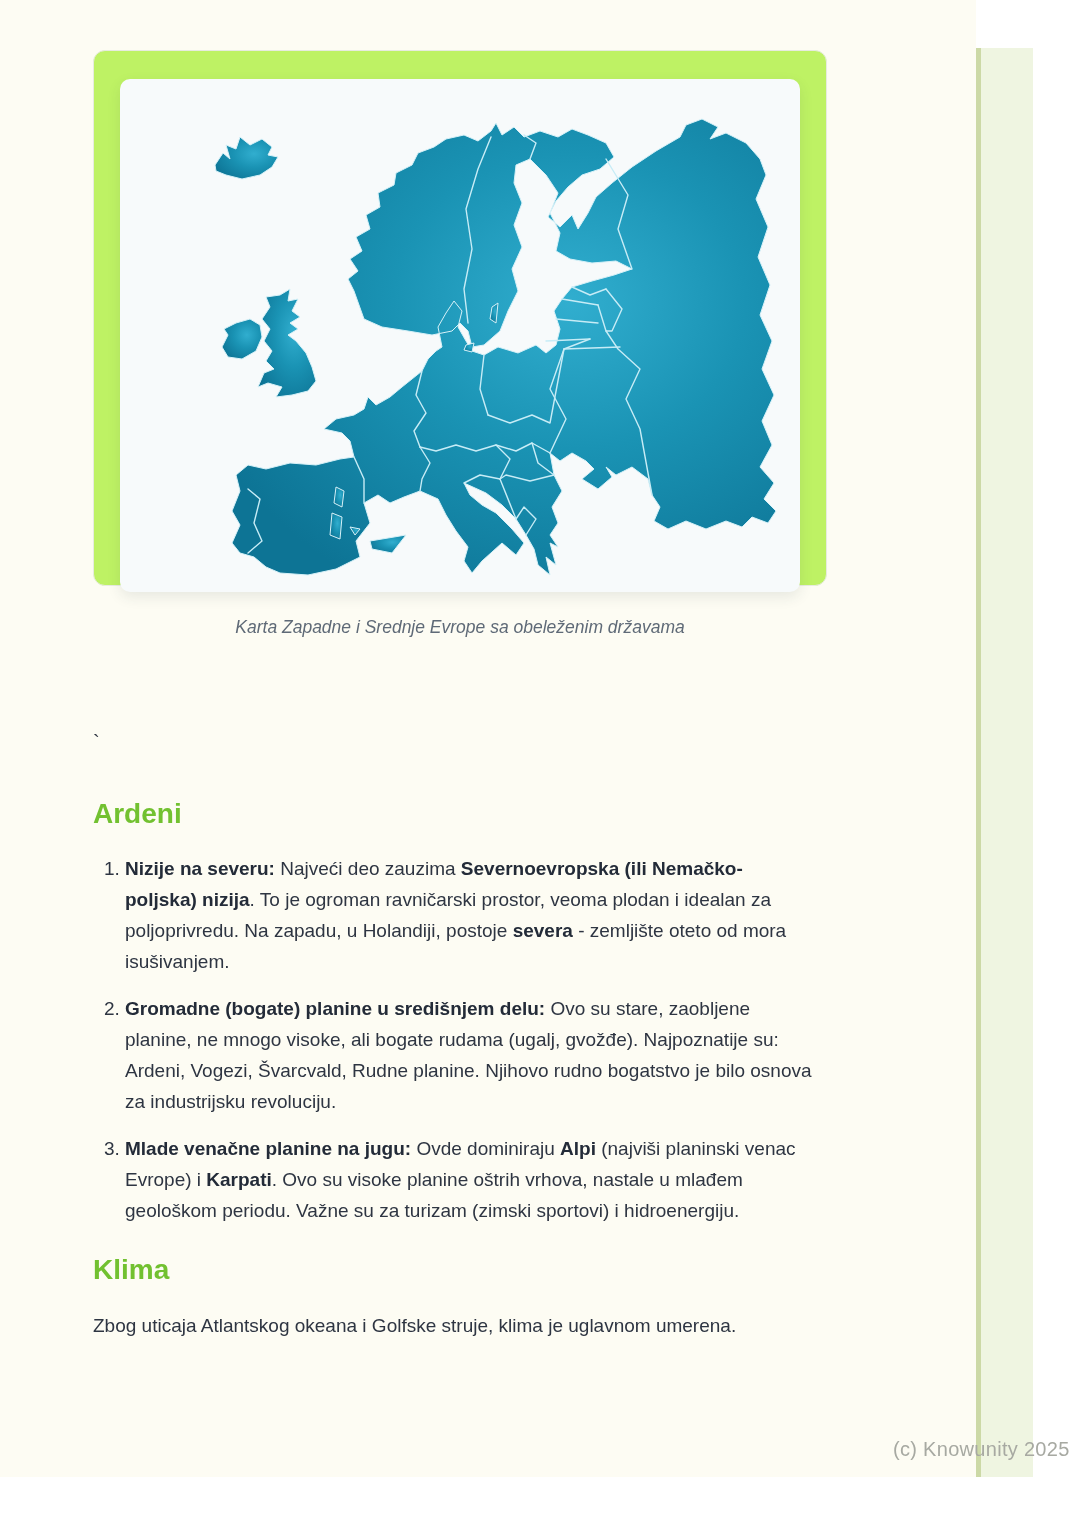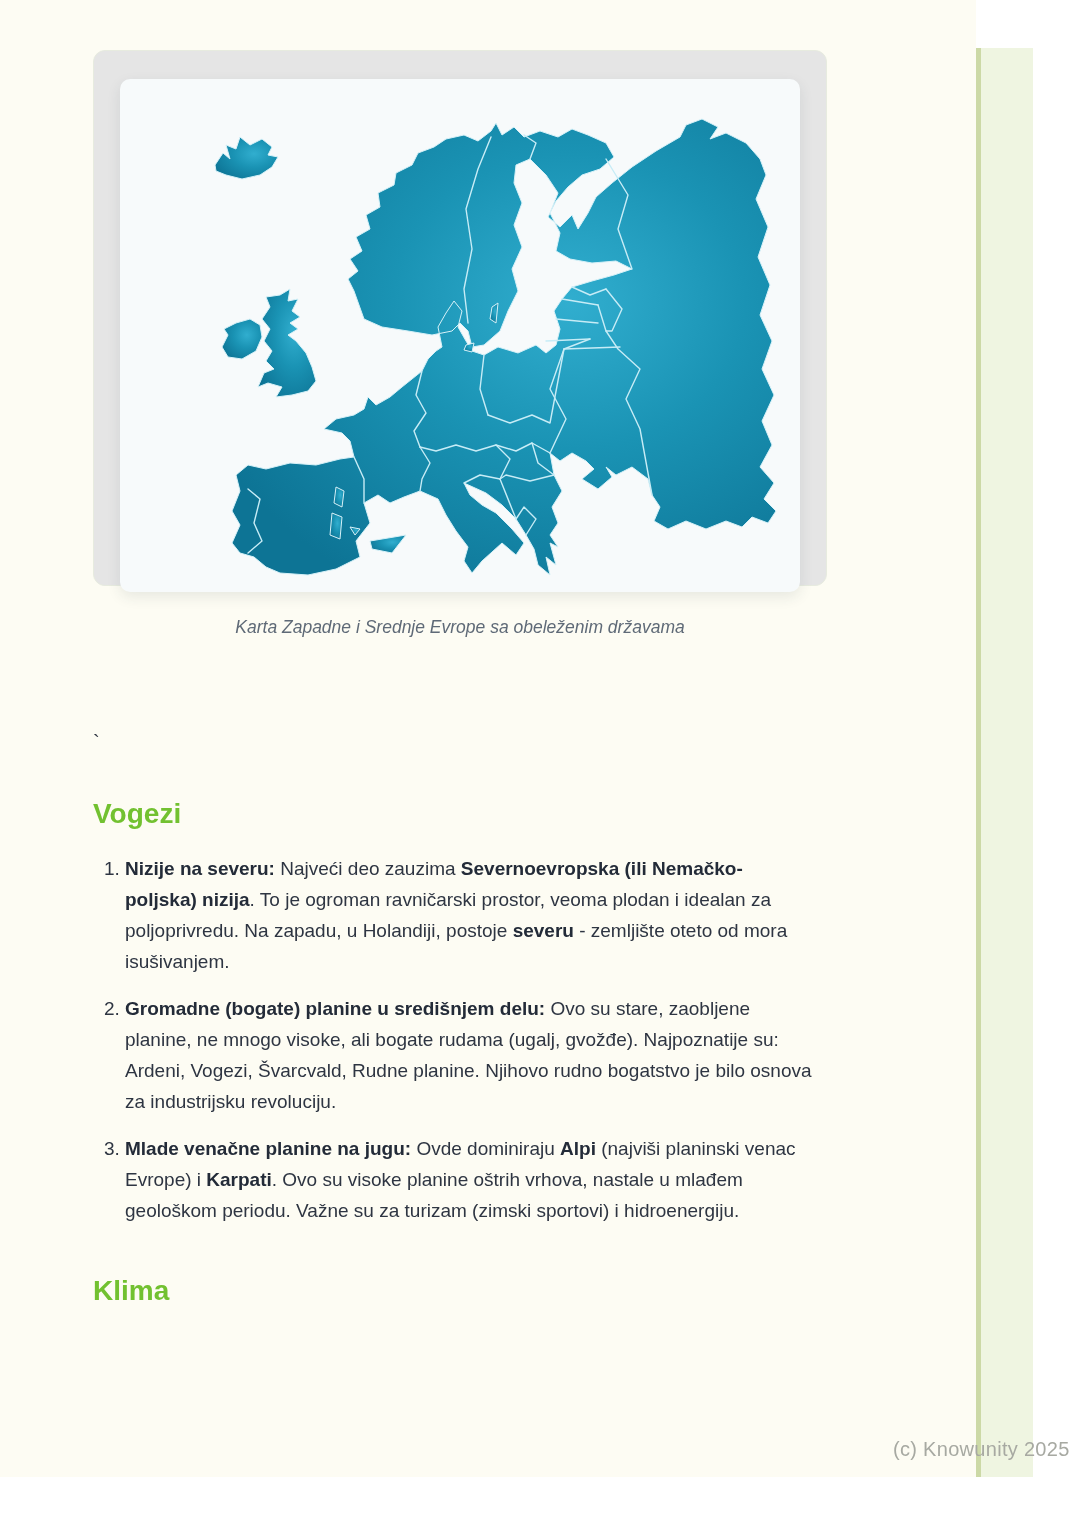--- a/index.html
+++ b/index.html
@@ -6,30 +6,30 @@
   body{
     width:1080px;height:1528px;position:relative;overflow:hidden;
     background:#ffffff;
     font-family:"Liberation Sans","DejaVu Sans",sans-serif;
     -webkit-font-smoothing:antialiased;
   }
   .bg-cream{position:absolute;left:0;top:0;width:976px;height:1477px;background:#fdfcf3;}
   .side-stripe{position:absolute;left:976px;top:48px;width:57px;height:1429px;
     background:#eff5e1;border-left:5px solid #ccd9a6;box-sizing:border-box;}
   .map-card{position:absolute;left:93px;top:50px;width:734px;height:536px;box-sizing:border-box;
-    background:#e5e5e5;border:1px solid #e7ebdf;border-radius:12px;}
+    background:#bef264;border:1px solid #e7ebdf;border-radius:12px;}
   .map-frame{position:absolute;left:26px;top:28px;width:680px;height:513px;
     background:#f7fafb;border-radius:10px;box-shadow:0 5px 14px rgba(40,60,70,.10);overflow:hidden;}
   .map-frame svg{display:block;width:100%;height:100%;}
   .map-caption{position:absolute;left:0;right:0;top:566px;text-align:center;
     font-style:italic;font-size:17.5px;color:#5f6a77;}
   .stray{position:absolute;left:93px;top:731px;font-size:20px;color:#2e3542;}
   .content{position:absolute;left:93px;top:797px;width:720px;color:#2e3542;}
   h2.sec{margin:0 0 22px 0;font-size:28px;line-height:34px;font-weight:700;color:#72c130;}
-  h2.sec.klima{margin-top:48px;margin-bottom:24px;}
+  h2.sec.klima{margin-top:27px;margin-bottom:24px;}
   p.body-text{margin:0 0 28px 0;font-size:19px;line-height:30px;}
   p.body-text.last{margin-bottom:0;}
   ol.relief-list{margin:0;padding-left:32px;}
   ol.relief-list li{margin-bottom:16px;font-size:19px;line-height:31px;}
   ol.relief-list li:last-child{margin-bottom:4px;}
   ol.relief-list b{font-weight:700;color:#232b38;}
   .watermark{position:absolute;left:893px;top:1438px;font-size:20px;color:#a7a9a2;letter-spacing:.3px;white-space:nowrap;}
 </style>
 </head>
 <body>
@@ -115,22 +115,23 @@
         <path d="M406,456 L416,440 L404,428 L396,440"></path>
       </g>
     </svg>
   </div>
   <div class="map-caption">Karta Zapadne i Srednje Evrope sa obeleženim državama</div>
 </div>
 
 <div class="stray">`</div>
 
 <div class="content">
-  <h2 class="sec">Vogezi</h2>
+  <h2 class="sec">Ardeni</h2>
   <ol class="relief-list">
-    <li><b>Nizije na severu:</b> Najveći deo zauzima <b>Severnoevropska (ili Nemačko-poljska) nizija</b>. To je ogroman ravničarski prostor, veoma plodan i idealan za poljoprivredu. Na zapadu, u Holandiji, postoje <b>severu</b> - zemljište oteto od mora isušivanjem.</li>
+    <li><b>Nizije na severu:</b> Najveći deo zauzima <b>Severnoevropska (ili Nemačko-poljska) nizija</b>. To je ogroman ravničarski prostor, veoma plodan i idealan za poljoprivredu. Na zapadu, u Holandiji, postoje <b>severa</b> - zemljište oteto od mora isušivanjem.</li>
     <li><b>Gromadne (bogate) planine u središnjem delu:</b> Ovo su stare, zaobljene planine, ne mnogo visoke, ali bogate rudama (ugalj, gvožđe). Najpoznatije su: Ardeni, Vogezi, Švarcvald, Rudne planine. Njihovo rudno bogatstvo je bilo osnova za industrijsku revoluciju.</li>
     <li><b>Mlade venačne planine na jugu:</b> Ovde dominiraju <b>Alpi</b> (najviši planinski venac Evrope) i <b>Karpati</b>. Ovo su visoke planine oštrih vrhova, nastale u mlađem geološkom periodu. Važne su za turizam (zimski sportovi) i hidroenergiju.</li>
   </ol>
   <h2 class="sec klima">Klima</h2>
+  <p class="body-text last">Zbog uticaja Atlantskog okeana i Golfske struje, klima je uglavnom umerena.</p>
 </div>
 
 <div class="watermark">(c) Knowunity 2025</div>
 
 </body></html>

